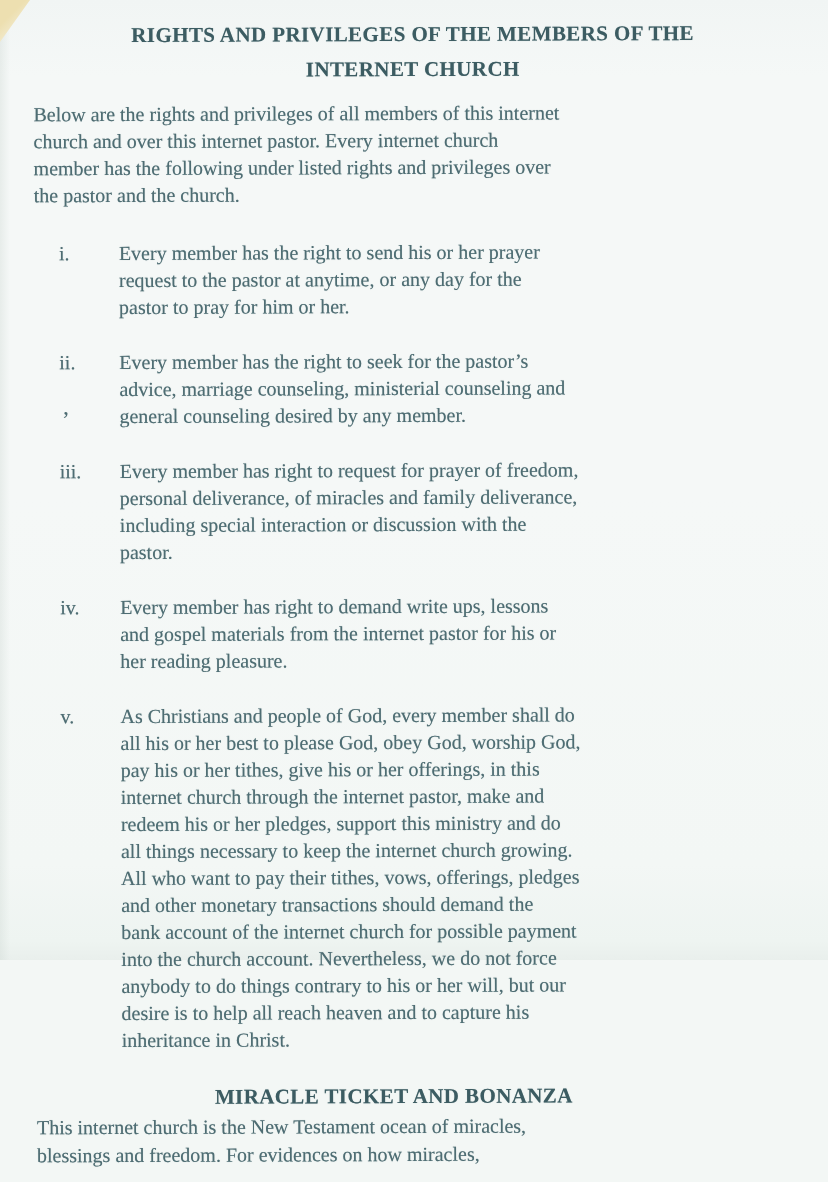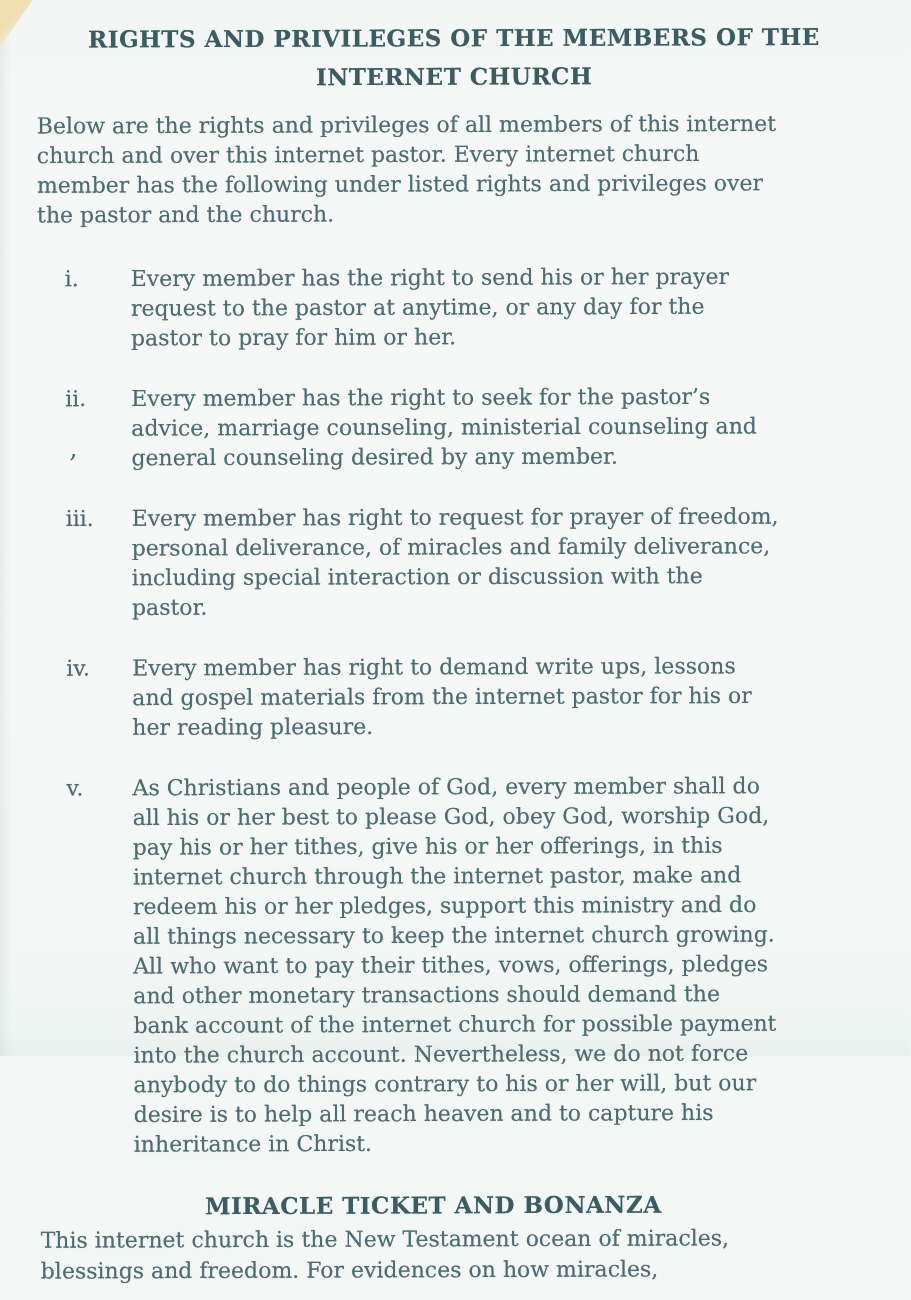--- a/index.html
+++ b/index.html
@@ -13,20 +13,21 @@
     font-family: "DejaVu Serif", serif;
     background: #f3f7f5;
   }
   .page {
     position: relative;
     width: 828px;
     height: 960px;
     color: var(--ink, #4e6d73);
     background:
       linear-gradient(180deg, #f1f5f4 0%, #f5f8f7 8%, #f5f8f7 52%, #f3f7f5 90%, #eef4f1 98%, #e9efec 100%);
+    font-family: Liberation Serif, serif;
   }
   .edge-tint {
     position: absolute;
     left: 0; top: 0; bottom: 0;
     width: 10px;
     background: linear-gradient(90deg, rgba(205,215,210,0.35), rgba(205,215,210,0));
     pointer-events: none;
   }
   .page-curl {
     position: absolute;

